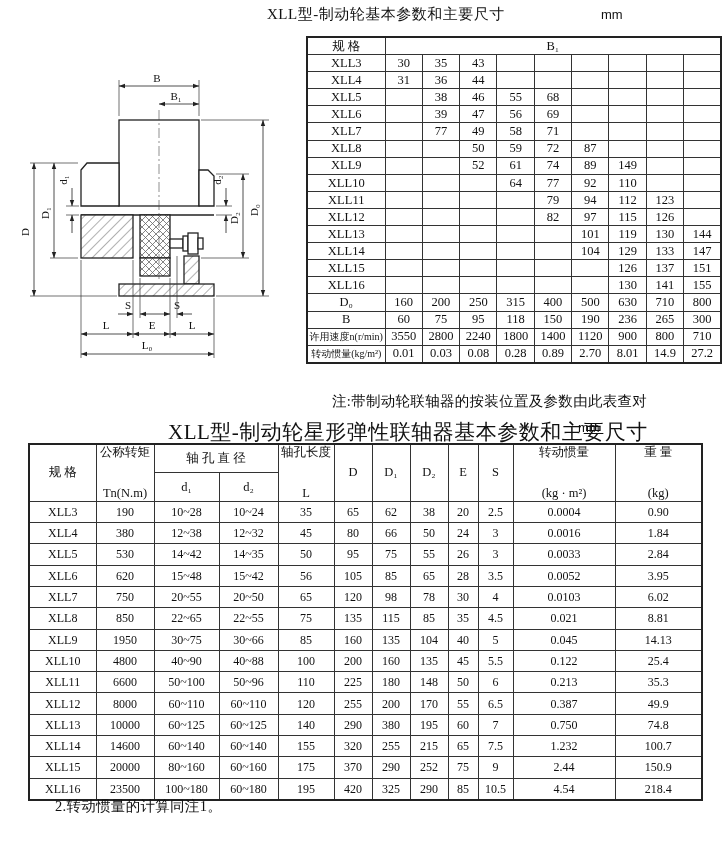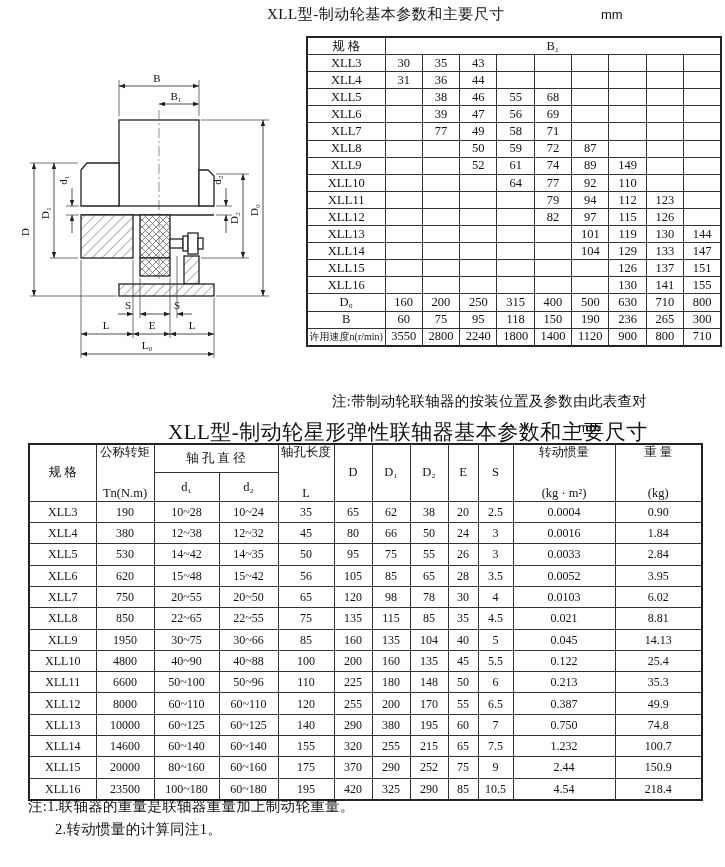--- a/index.html
+++ b/index.html
@@ -346,20 +346,32 @@
           <td class="lbl sm">许用速度n(r/min)</td>
           <td>3550</td>
           <td>2800</td>
           <td>2240</td>
           <td>1800</td>
           <td>1400</td>
           <td>1120</td>
           <td>900</td>
           <td>800</td>
           <td>710</td>
+        </tr>
+        <tr>
+          <td class="lbl sm">转动惯量(kg/m²)</td>
+          <td>0.01</td>
+          <td>0.03</td>
+          <td>0.08</td>
+          <td>0.28</td>
+          <td>0.89</td>
+          <td>2.70</td>
+          <td>8.01</td>
+          <td>14.9</td>
+          <td>27.2</td>
         </tr>
       </tbody>
   </table>
 
   <div class="note1">注:带制动轮联轴器的按装位置及参数由此表查对</div>
 
   <div class="title2">XLL型-制动轮星形弹性联轴器基本参数和主要尺寸</div>
   <div class="unit2">mm</div>
 
   <table class="t2">
@@ -602,17 +614,16 @@
           <td>290</td>
           <td>85</td>
           <td>10.5</td>
           <td>4.54</td>
           <td>218.4</td>
         </tr>
       </tbody>
   </table>
 
   <div class="footnotes">
-    <div>注:1.联轴器的重量是联轴器重量加上制动轮重量。</div>
     <div class="fn-indent">2.转动惯量的计算同注1。</div>
   </div>
 
 </div>
 
 </body></html>

